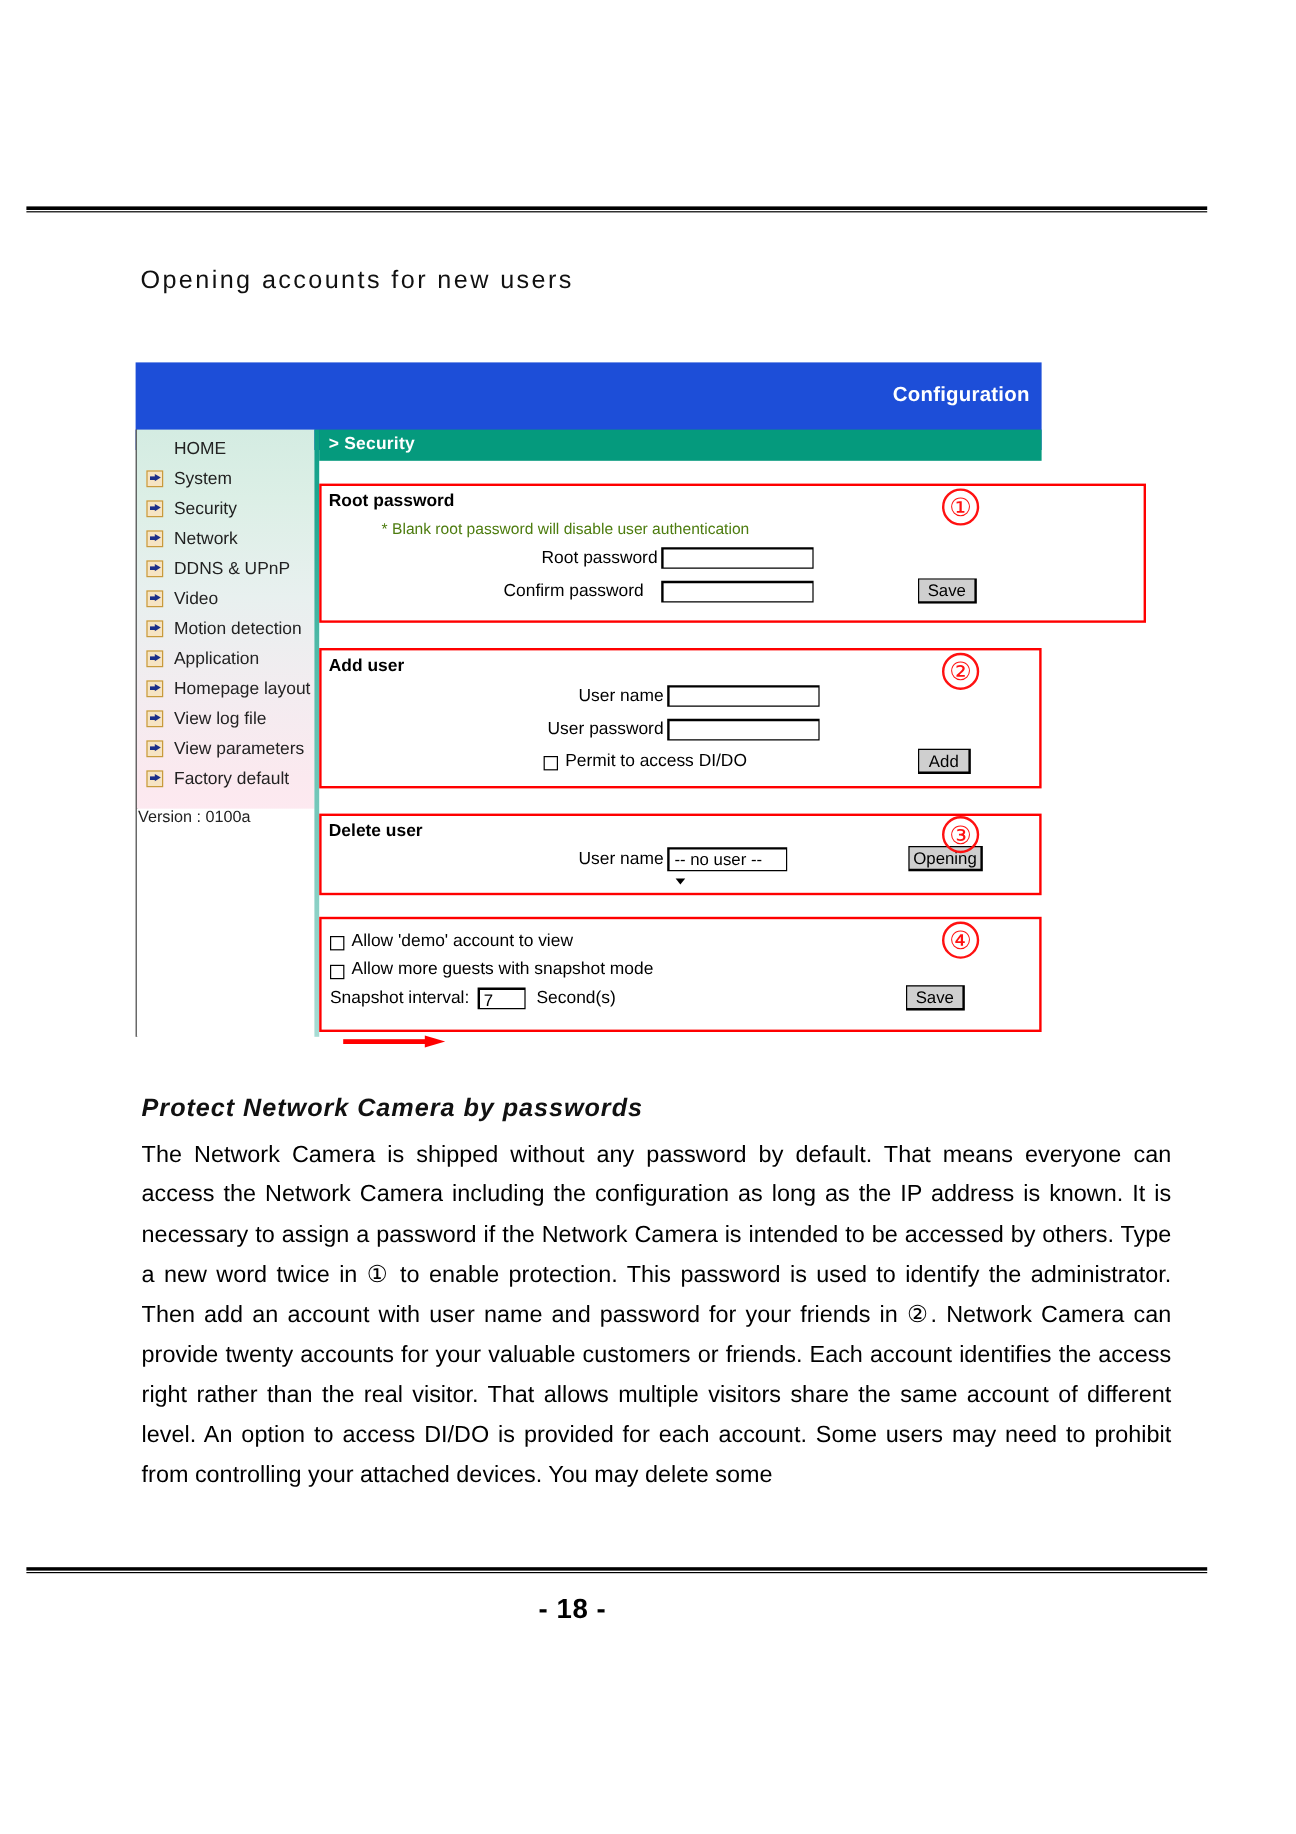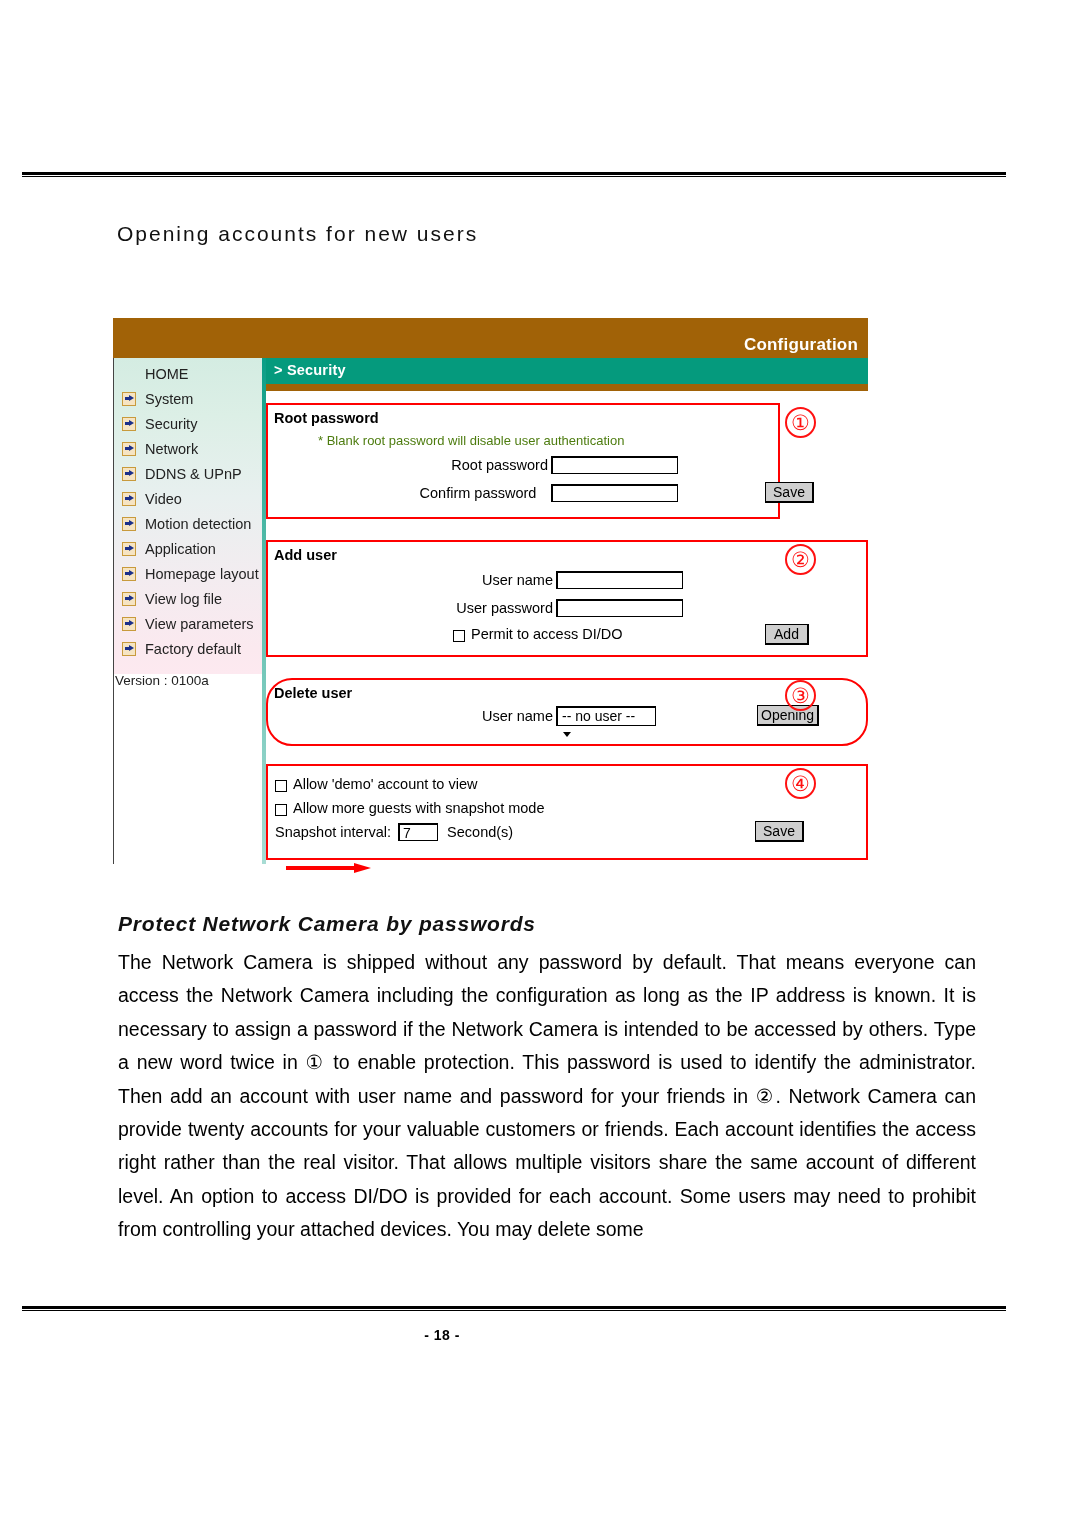--- a/index.html
+++ b/index.html
@@ -72,41 +72,42 @@
     text-align: justify;
     color: #000;
   }
 
   #page-number {
     position: absolute;
     left: 0;
     top: 1327px;
     width: 884px;
     text-align: center;
-    font-size: 14px;
+    font-size: 23px;
     font-weight: bold;
     letter-spacing: 0.5px;
+    padding-left: 35px;
   }
 
   
   #screenshot {
     position: absolute;
     left: 113px;
     top: 302px;
     width: 755px;
     height: 563px;
     background: #ffffff;
   }
 
   #blue-bar {
     position: absolute;
-    left: 0; top: 16px;
+    left: 0; top: 0;
     width: 755px;
     height: 73px;
-    background: #a16207;
+    background: #1d4ed8;
   }
   #config-label {
     position: absolute;
     right: 10px;
     top: 17px;
     color: #ffffff;
     font-size: 17px;
     font-weight: bold;
     letter-spacing: 0.2px;
   }
@@ -431,21 +432,21 @@
   </div>
   <div id="sidebar-rest"></div>
   <div id="version-text">Version : 0100a</div>
 
   <div id="teal-strip"></div>
 
   <div id="green-bar">
     <div id="green-bar-label">&gt; Security</div>
   </div>
 
-  <div class="redbox" style="left:153px; top:101px; width:514px; height:116px;">
+  <div class="redbox" style="left:153px; top:101px; width:689px; height:116px;">
     <div class="box-title">Root password</div>
     <div class="hint" style="left:50px; top:28px;">* Blank root password will disable user authentication</div>
 
     <div class="field-row" style="left:140px; top:51px;">
       <span class="field-label" style="width:140px;">Root password</span>
       <span class="textbox" style="width:127px;"></span>
     </div>
 
     <div class="field-row" style="left:140px; top:79px;">
       <span class="field-label" style="width:140px;text-align:center;">Confirm password</span>
@@ -476,21 +477,21 @@
 
     <div class="btn" style="left:497px; top:82px; width:44px;">Add</div>
 
     <div id="arrow">
       <div class="shaft"></div>
         <div class="head"></div>
     </div>
   </div>
   <div class="step-circle" style="left:672px; top:242px;">②</div>
 
-  <div class="redbox" style="left:153px; top:376px; width:602px; height:68px;border-radius:26px;">
+  <div class="redbox" style="left:153px; top:376px; width:602px; height:68px;">
     <div class="box-title">Delete user</div>
 
     <div class="field-row" style="left:145px; top:26px;">
       <span class="field-label" style="width:140px;">User name</span>
       <span class="select" style="width:100px;flex-direction:column;">
         <span class="sel-val">-- no user --</span>
         <span class="sel-arrow"></span>
       </span>
     </div>
 

